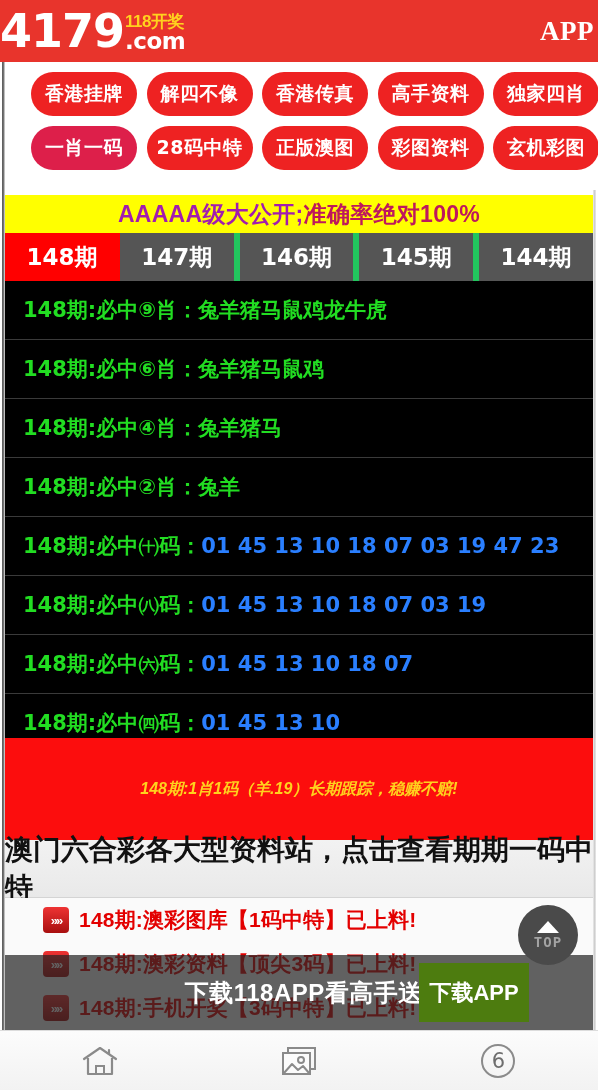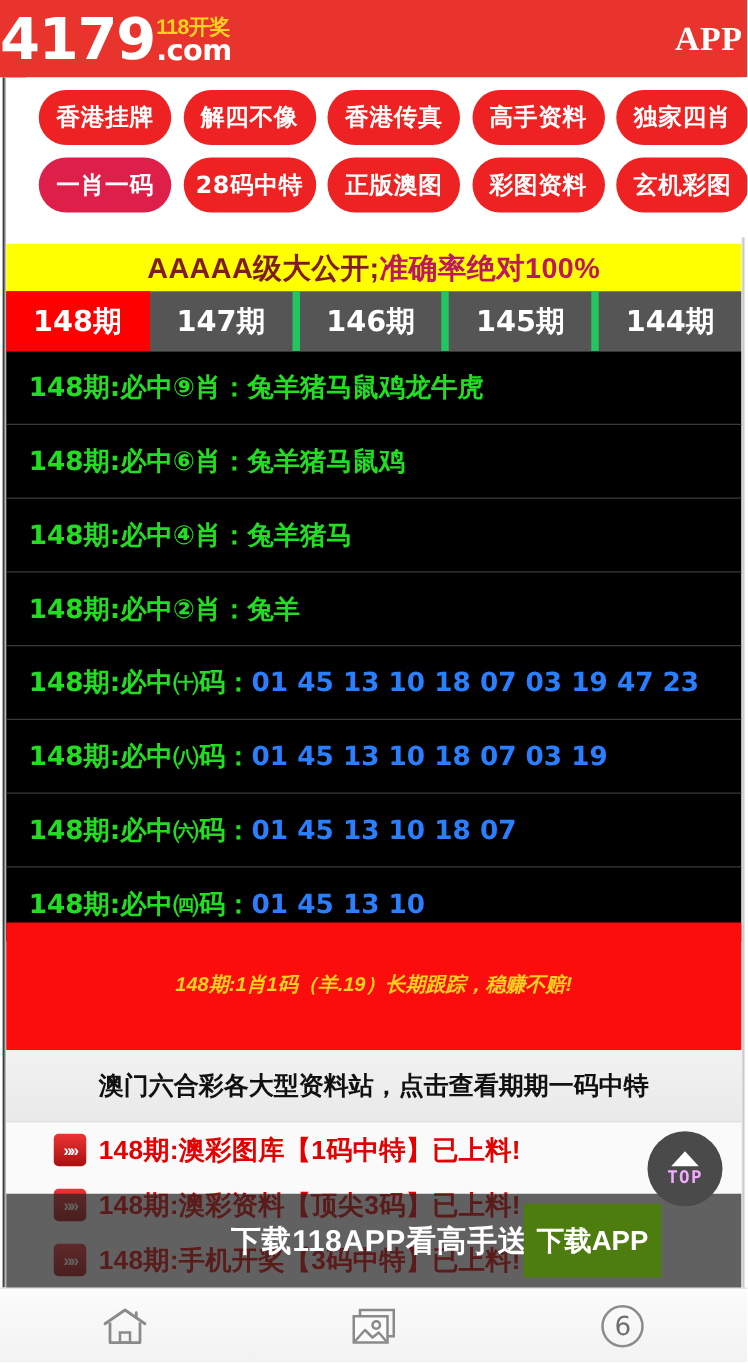--- a/index.html
+++ b/index.html
@@ -67,21 +67,21 @@
     font-family:"DejaVu Sans", sans-serif;
   }
   .pill.alt { background:#dd1f4a; }
 
   
   .banner {
     position:absolute; left:5px; top:195px; width:588px; height:38px;
     background:#ffff00; display:flex; align-items:center; justify-content:center;
     font-size:23px; font-weight:bold; letter-spacing:0.3px;
   }
-  .banner .b-red { color:#7f1d1d;text-align:center; }
+  .banner .b-red { color:#a21caf;text-align:center; }
   .banner .b-blue { color:#be185d; }
 
   
   .tabs {
     position:absolute; left:5px; top:233px; width:588px; height:48px;
     background:#555555; display:flex;
   }
   .tab {
     flex:1 1 0; display:flex; align-items:center; justify-content:center;
     color:#ffffff; font-size:23px; font-weight:bold; cursor:pointer;
@@ -113,21 +113,21 @@
     font-size:16px; font-weight:bold; line-height:40px; padding:0 22px;
     cursor:pointer;
     font-style:italic;
   }
 
   
   .subhead {
     position:absolute; left:5px; top:840px; width:588px; height:58px;
     background:linear-gradient(to bottom,#f2f2f2,#e9e9e9);
     display:flex; align-items:center; justify-content:center;
-    font-size:20px; font-weight:bold; color:#111111; cursor:pointer;
+    font-size:28px; font-weight:bold; color:#111111; cursor:pointer;
     border-bottom:1px solid #d4d4d4;
   }
 
   
   .linkrows {
     position:absolute; left:5px; top:898px; width:588px; height:132px;
     background:#fafafa; overflow:hidden;
   }
   .lrow {
     height:44px; display:flex; align-items:center;
@@ -150,21 +150,21 @@
     border-radius:50%; background:#4a4a4a;
     display:flex; flex-direction:column; align-items:center; justify-content:center;
     cursor:pointer; z-index:30;
   }
   .topbtn .arrow {
     width:0; height:0; border-left:11px solid transparent;
     border-right:11px solid transparent; border-bottom:12px solid #ffffff;
     margin-bottom:1px;
   }
   .topbtn .tlabel {
-    color:#f0abfc; font-size:14px; font-weight:bold; letter-spacing:1px;
+    color:#a3a3a3; font-size:14px; font-weight:bold; letter-spacing:1px;
     font-family:"DejaVu Sans Mono", monospace;
   }
 
   
   .appbar {
     position:absolute; left:5px; top:955px; width:588px; height:75px;
     background:rgba(38,38,38,0.72);
     display:flex; align-items:center; z-index:25;
   }
   .appbar .atext {

